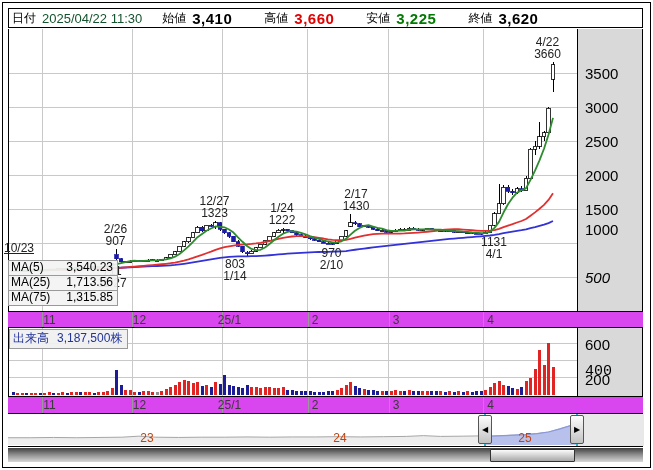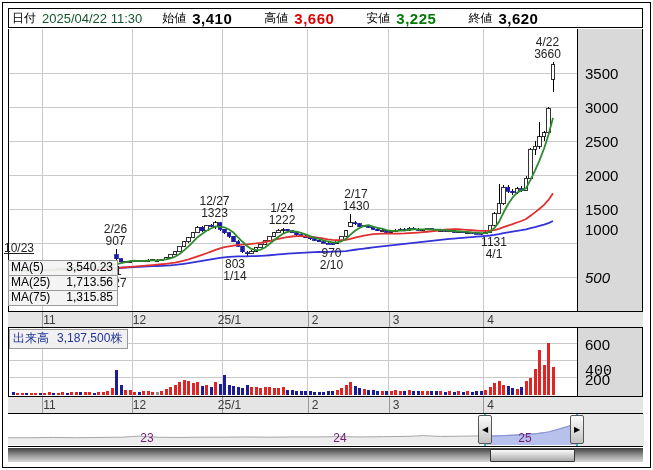--- a/index.html
+++ b/index.html
@@ -13,21 +13,21 @@
   .ib-label{font-size:12px;color:#000;}
   .ib-date{font-size:13px;color:#14532d;margin-right:14px;}
   .ib-val{font-size:15px;font-weight:bold;color:#000;margin-right:26px;letter-spacing:0.5px;}
   .ib-val.red{color:#e00000;}
   .ib-val.green{color:#007a00;}
   
   #price-panel{position:absolute;left:8px;top:29px;width:569px;height:282px;background:#fff;
                border-left:1px solid #000;box-sizing:border-box;}
   #price-axis{position:absolute;left:577px;top:29px;width:66px;height:282px;background:#d9d9d9;
               border-left:1px solid #000;border-right:1px solid #000;box-sizing:border-box;}
-  .strip{position:absolute;left:8px;width:635px;height:17px;background:#e5e5e5;
+  .strip{position:absolute;left:8px;width:635px;height:17px;background:#d946ef;
          border-top:1px solid #000;border-bottom:1px solid #000;box-sizing:border-box;}
   #strip1{top:311px;}
   #strip2{top:396px;height:18px;}
   .strip .mlabel{position:absolute;top:1px;font-size:12px;color:#3a3a3a;transform:translateX(-50%);}
   .strip .mtick{position:absolute;top:0;width:1px;height:100%;background:#999;}
   #vol-panel{position:absolute;left:8px;top:328px;width:569px;height:68px;background:#fff;
              border-left:1px solid #000;box-sizing:border-box;}
   #vol-axis{position:absolute;left:577px;top:328px;width:66px;height:68px;background:#d9d9d9;
             border-left:1px solid #000;border-right:1px solid #000;box-sizing:border-box;}
   .axis-label{position:absolute;left:7px;font-size:15px;color:#000;}
@@ -41,21 +41,21 @@
               border:1px solid #999;font-size:12px;color:#223399;padding:0 5px 1px 3px;white-space:nowrap;}
   #vol-legend b{font-weight:normal;margin-left:8px;}
   
   .ann{position:absolute;z-index:3;font-size:12px;line-height:12px;color:#222;text-align:center;
        transform:translateX(-50%);white-space:nowrap;}
   
   #nav-panel{position:absolute;left:8px;top:414px;width:635px;height:33px;background:#fff;
              border-bottom:1px solid #000;box-sizing:border-box;}
   #nav-right{position:absolute;left:569px;top:0;width:66px;height:32px;background:#e8e8e8;
              border-left:1px solid #888;}
-  .nav-year{position:absolute;font-size:12px;color:#701a75;transform:translateX(-50%);z-index:3;}
+  .nav-year{position:absolute;font-size:12px;color:#c2410c;transform:translateX(-50%);z-index:3;}
   .nav-cyan{position:absolute;top:0;width:2px;height:32px;background:#2ab6c9;z-index:4;}
   .nav-handle{position:absolute;top:1px;width:14px;height:29px;z-index:5;
               background:linear-gradient(180deg,#fdfdfd,#c2c2c2);border:1px solid #555;border-radius:2px;
               font-size:8px;color:#000;display:flex;align-items:center;justify-content:center;
               box-sizing:border-box;cursor:pointer;}
   
   #scrollbar{position:absolute;left:8px;top:448px;width:635px;height:14px;
              background:linear-gradient(180deg,#3f3f3f 0%,#8a8a8a 45%,#d8d8d8 100%);}
   #scroll-thumb{position:absolute;top:1px;height:11px;border:1px solid #333;border-radius:1px;
                 background:linear-gradient(180deg,#fbfbfb,#a8a8a8);}

